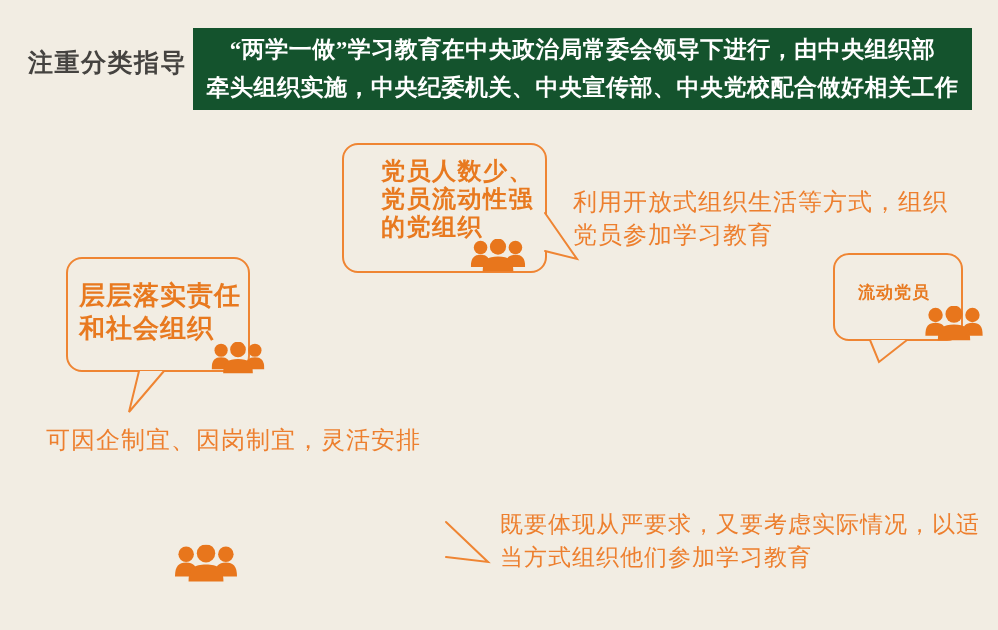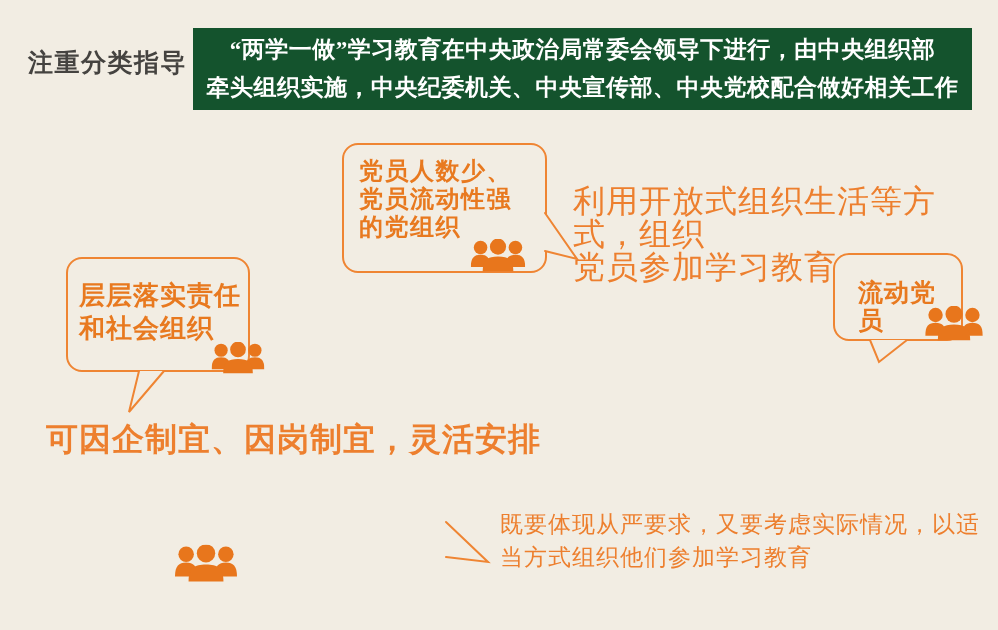--- a/index.html
+++ b/index.html
@@ -40,50 +40,50 @@
     border-radius:16px;
     box-sizing:border-box;
     background:transparent;
     z-index:1;
   }
   .bubble .bubble-title{
     color:#E8791F;
     white-space:pre-line;
   }
   .bubble.b1{left:342px;top:143px;width:205px;height:130px;}
-  .bubble.b1 .bubble-title{padding:12px 0 0 15px;font-size:24px;line-height:28px;letter-spacing:1.5px;}
+  .bubble.b1 .bubble-title{padding:12px 0 0 37px;font-size:24px;line-height:28px;letter-spacing:1.5px;}
   .bubble.b2{left:66px;top:257px;width:184px;height:115px;}
   .bubble.b2 .bubble-title{padding:20px 0 0 11px;font-size:26px;line-height:33px;letter-spacing:1px;}
   .bubble.b3{left:833px;top:253px;width:130px;height:88px;}
-  .bubble.b3 .bubble-title{padding:24px 8px 0 23px;font-size:25px;line-height:28px;letter-spacing:1px;}
+  .bubble.b3 .bubble-title{padding:24px 8px 0 23px;font-size:17px;line-height:28px;letter-spacing:1px;}
   .bubble.b4{left:218px;top:470px;width:230px;height:105px;}
   .bubble.b4 .bubble-title{padding:24px 0 0 19px;font-size:21px;line-height:27px;letter-spacing:1px;}
   .tail{position:absolute;z-index:2;overflow:visible;}
   .tail path{fill:#F2EDE3;stroke:#EF8533;stroke-width:2;stroke-linecap:round;stroke-linejoin:miter;}
   .tail.t1{left:543px;top:209px;}
   .tail.t2{left:124px;top:369px;}
   .tail.t3{left:863px;top:338px;}
   .tail.t4{left:444px;top:516px;}
   .people{position:absolute;z-index:3;color:#E8761C;}
   .people.p1{left:470px;top:239px;}
   .people.p2{left:208px;top:342px;}
   .people.p3{left:922px;top:306px;}
   .people.p4{left:175px;top:544px;}
   .note{
     position:absolute;
     color:#ED7F2E;
-    font-size:32px;
+    font-size:24px;
     line-height:33px;
     letter-spacing:1px;
     font-weight:500;
     white-space:pre-line;
   }
   .note.n1{left:573px;top:185px;width:420px;}
   .note.n2{left:492px;top:344px;width:400px;}
-  .note.n3{left:46px;top:423px;white-space:nowrap;font-weight:bold;}
+  .note.n3{left:46px;top:423px;white-space:nowrap;}
   .note.n4{left:500px;top:508px;width:500px;font-size:23px;}
 </style>
 </head>
 <body>
 
 <svg width="0" height="0" style="position:absolute" aria-hidden="true">
   <defs>
     <symbol id="people-group" viewBox="0 0 64 40">
       <circle cx="11.5" cy="10" r="8"></circle>
       <circle cx="52.5" cy="10" r="8"></circle>

